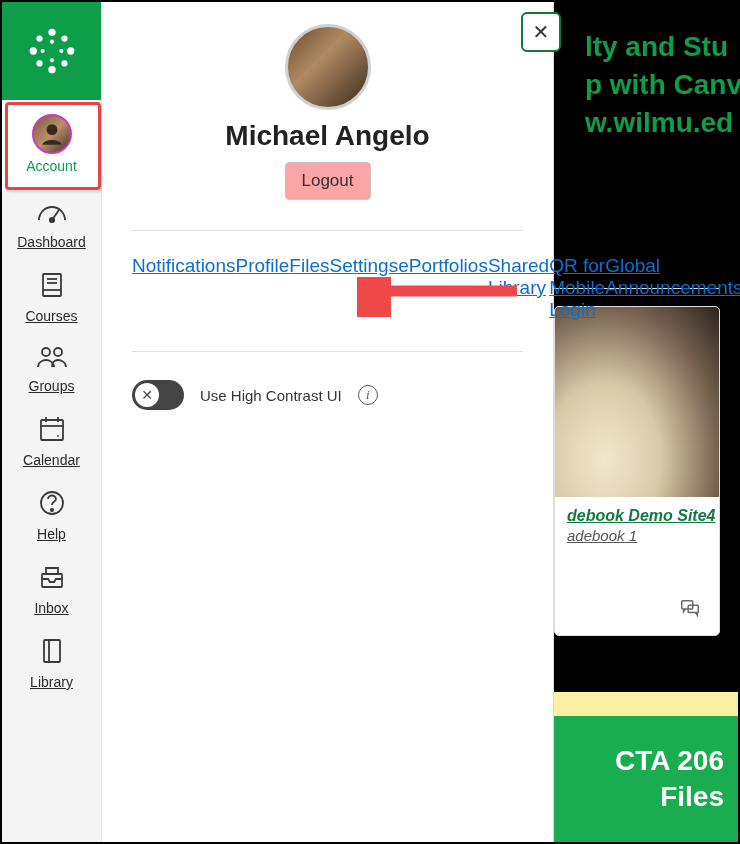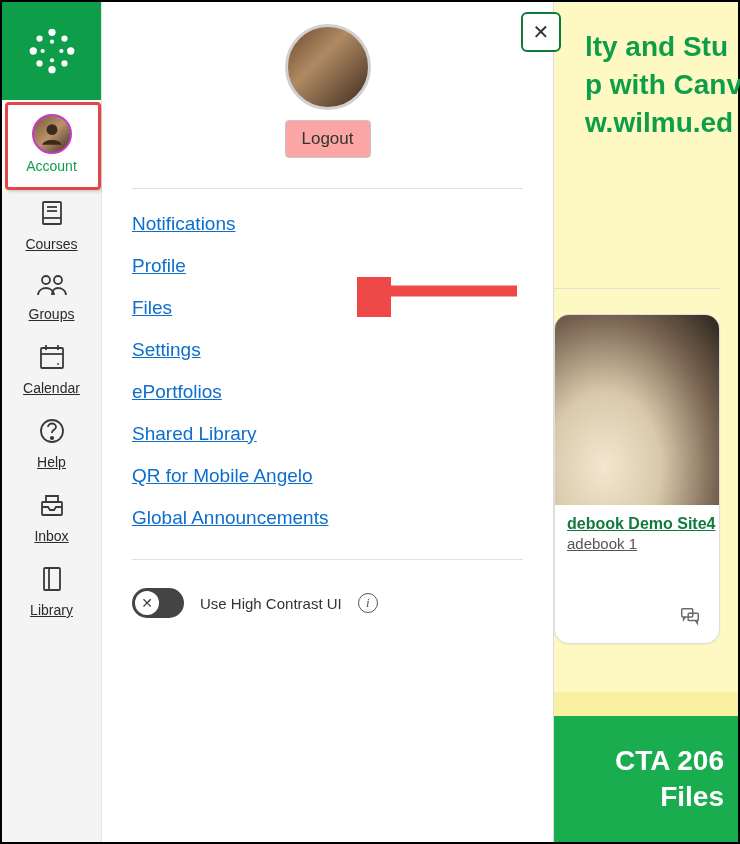--- a/index.html
+++ b/index.html
@@ -18,34 +18,34 @@
 
   .avatar-small { width: 40px; height: 40px; border-radius: 50%; border: 2px solid #c63cc6; background: linear-gradient(135deg,#7a5a3a 0%, #b8926a 50%, #423022 100%); display:flex; align-items:center; justify-content:center; }
 
   
   .tray { position: absolute; left: 100px; top: 0; width: 452px; height: 100%; background: #fff; border-right: 1px solid #ddd; display: flex; flex-direction: column; align-items: center; padding: 22px 30px 0 30px; }
   .close-btn { position: absolute; right: -8px; top: 10px; width: 40px; height: 40px; border: 2px solid #0e7a3a; border-radius: 6px; background: #fff; display: flex; align-items: center; justify-content: center; font-size: 20px; cursor: pointer; color:#333; }
   .avatar-large { width: 86px; height: 86px; border-radius: 50%; border: 3px solid #d0d0d0; background: linear-gradient(135deg,#6b4a2e 0%, #b08a63 40%, #3c2a1c 100%); }
   .user-name { font-size: 28px; font-weight: 700; color: #222; margin-top: 10px; }
   .logout-btn { margin-top: 10px; padding: 8px 16px; border: 1px solid #c7c7c7; border-radius: 4px; background: #fca5a5; font-size: 17px; color: #333; cursor: pointer; }
   .divider { width: 100%; height: 1px; background: #e0e0e0; margin: 30px 0 24px 0; }
-  .links { width: 100%; display: flex; flex-direction: column; gap: 20px; }
+  .links { width: 100%; display: flex; flex-direction: row; }
   .links a { color: #0d6ecd; font-size: 19px; text-decoration: underline; cursor: pointer; width: fit-content; }
   .arrow { position: absolute; left: 255px; top: 275px; pointer-events:none; }
   .toggle-row { width:100%; display:flex; align-items:center; gap:16px; margin-top:4px; }
   .toggle { width:52px; height:30px; border-radius:15px; background:#444; position:relative; cursor:pointer; }
   .toggle-knob { position:absolute; left:3px; top:3px; width:24px; height:24px; border-radius:50%; background:#fff; display:flex; align-items:center; justify-content:center; font-size:14px; color:#444; }
   .toggle-label { font-size:15px; color:#333; }
   .info-icon { width:20px; height:20px; border:1.5px solid #555; border-radius:50%; display:flex; align-items:center; justify-content:center; font-style:italic; font-family:Georgia,serif; font-size:13px; color:#555; cursor:pointer; }
 
   
-  .bg-main { position:absolute; left:552px; top:0; right:0; height:100%; background:#fef9c3; }
+  .bg-main { position:absolute; left:552px; top:0; right:0; height:100%; background:#000000; }
   .bg-banner-text { position:absolute; right:-4px; top:26px; color:#0e9e4a; font-size:28px; font-weight:700; line-height:1.35; text-align:left; white-space:nowrap; }
   .bg-hr { position:absolute; left:0; right:18px; top:286px; height:1px; background:#e0e0e0; }
-  .course-card { position:absolute; left:0; top:312px; right:18px; height:330px; border:1px solid #ddd; border-radius:15px; overflow:hidden; box-shadow:0 1px 2px rgba(0,0,0,0.06); background:#fff; }
+  .course-card { position:absolute; left:0; top:304px; right:18px; height:330px; border:1px solid #ddd; border-radius:5px; overflow:hidden; box-shadow:0 1px 2px rgba(0,0,0,0.06); background:#fff;font-style:italic; }
   .course-img { width:100%; height:190px; background: radial-gradient(ellipse at 30% 80%, #f2e7cf 0%, #d8c9aa 35%, #776350 70%, #2a231b 100%); }
   .course-title { display:block; padding:10px 12px 2px 12px; color:#127a3f; font-size:16px; font-weight:600; text-decoration:underline; white-space:nowrap; }
   .course-sub { display:block; padding:0 12px 12px 12px; color:#555; font-size:15px; text-decoration:underline; white-space:nowrap; }
   .card-icons { position:absolute; bottom:12px; right:18px; display:flex; gap:22px; color:#6a6a6a; }
   .bg-yellow { position:absolute; left:0; right:0; top:690px; height:24px; background:#f9f0a2; }
   .bg-green-block { position:absolute; left:0; right:0; top:714px; bottom:0; background:#1aad4f; display:flex; flex-direction:column; align-items:flex-end; justify-content:center; padding-right:14px; }
   .bg-green-block span { color:#fff; font-size:28px; font-weight:700; line-height:1.3; white-space:nowrap; }
 </style>
 </head>
 <body>
@@ -104,20 +104,30 @@
     <div class="nav-item active" style="height:88px;">
       <div class="avatar-small">
         <svg width="26" height="26" viewBox="0 0 24 24" fill="#3b2a1c">
             <circle cx="12" cy="8" r="5"></circle>
             <path d="M3 22c1-6 17-6 18 0z"></path>
           </svg>
       </div>
       <span class="label">Account</span>
     </div>
 
+    <div class="nav-item">
+      <span class="icon">
+        <svg width="34" height="28" viewBox="0 0 34 28" fill="none" stroke="#3a3a3a" stroke-width="1.8">
+            <path d="M4 22a13 13 0 0 1 26 0"></path>
+            <circle cx="17" cy="22" r="2.2" fill="#3a3a3a"></circle>
+            <line x1="17" y1="22" x2="24" y2="12"></line>
+          </svg>
+      </span>
+      <span class="label">Dashboard</span>
+    </div>
 
     <div class="nav-item">
       <span class="icon">
         <svg width="30" height="30" viewBox="0 0 30 30" fill="none" stroke="#3a3a3a" stroke-width="1.8">
             <rect x="6" y="4" width="18" height="22" rx="1"></rect>
             <line x1="6" y1="20" x2="24" y2="20"></line>
             <line x1="10" y1="9" x2="20" y2="9"></line>
             <line x1="10" y1="13" x2="20" y2="13"></line>
           </svg>
       </span>
@@ -188,32 +198,33 @@
   </nav>
 
   <div class="active-highlight"></div>
 
   <aside class="tray">
     <button class="close-btn">
       <span>✕</span>
     </button>
 
     <div class="avatar-large"></div>
+    <h2 class="user-name">Michael Angelo</h2>
     <button class="logout-btn">Logout</button>
 
     <div class="divider"></div>
 
     <div class="links">
       <a>Notifications</a>
       <a>Profile</a>
       <a>Files</a>
       <a>Settings</a>
       <a>ePortfolios</a>
       <a>Shared Library</a>
-      <a>QR for Mobile Angelo</a>
+      <a>QR for Mobile Login</a>
       <a>Global Announcements</a>
     </div>
 
     <div class="divider"></div>
 
     <div class="toggle-row">
       <div class="toggle">
         <div class="toggle-knob">✕</div>
       </div>
       <span class="toggle-label">Use High Contrast UI</span>

